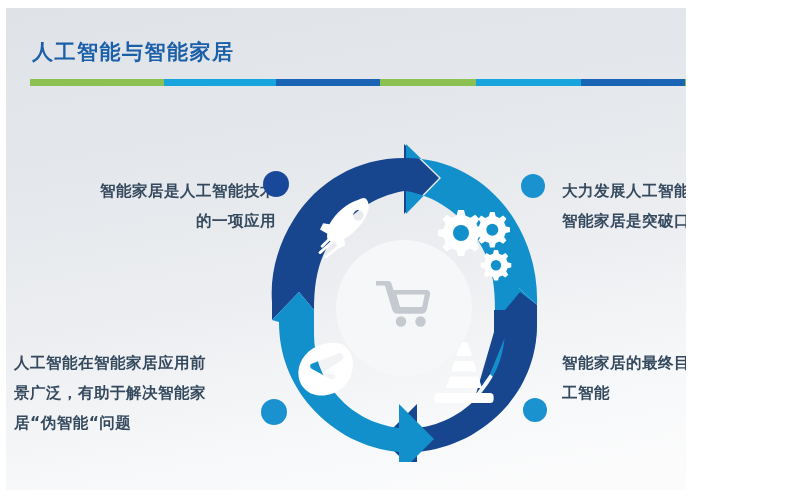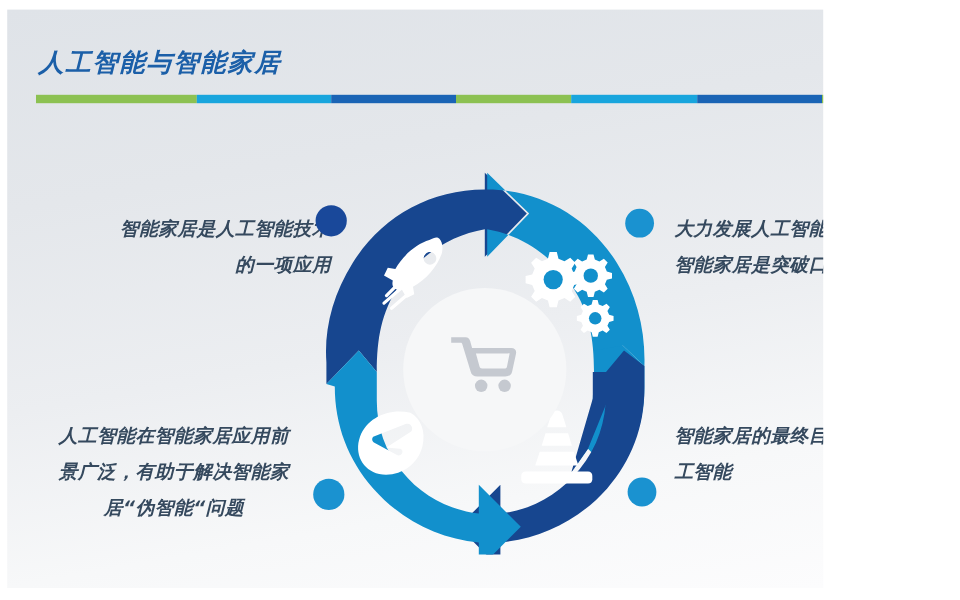--- a/index.html
+++ b/index.html
@@ -8,21 +8,20 @@
     width:800px;height:500px;overflow:hidden;
     background:#ffffff;
     font-family:"DejaVu Sans","Liberation Sans",sans-serif;
   }
   .slide{
     position:relative;
     width:692px;height:500px;
     box-sizing:border-box;
     padding:8px 6px 10px 6px;
     background:#ffffff;
-    font-style:italic;
   }
   .canvas{
     position:relative;
     width:100%;height:100%;
     background:linear-gradient(170deg,#dfe3e8 0%,#e4e7eb 28%,#eceef1 56%,#f7f8f9 80%,#fcfcfd 100%);
     overflow:hidden;
   }
 
   
   .title{
@@ -47,21 +46,21 @@
     position:absolute;
     color:#35495e;
     font-size:15.5px;
     font-weight:bold;
     line-height:30px;
     letter-spacing:0.5px;
     white-space:pre-line;
   }
   .txt-tl{left:20px;top:168px;width:250px;text-align:right;}
   .txt-tr{left:556px;top:168px;width:240px;text-align:left;}
-  .txt-bl{left:8px;top:340px;width:262px;text-align:center;}
+  .txt-bl{left:8px;top:340px;width:262px;text-align:left;}
   .txt-br{left:556px;top:340px;width:240px;text-align:left;}
 
   
   .cycle{
     position:absolute;
     left:248px;top:134px;
     width:300px;height:320px;
   }
   .cycle svg{display:block;width:100%;height:100%;}
 

